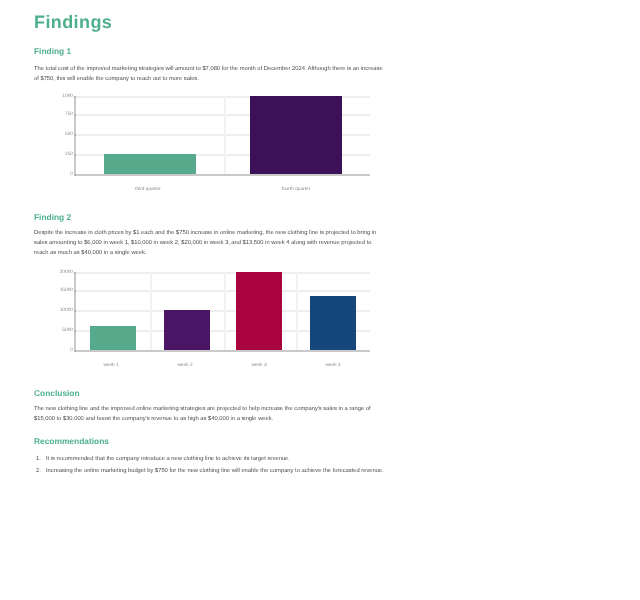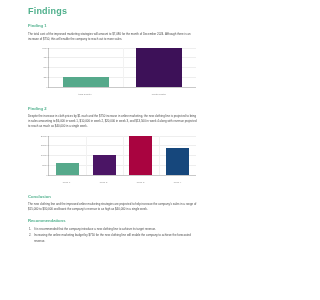--- a/index.html
+++ b/index.html
@@ -11,21 +11,21 @@
     height: 300px;
     background: #ffffff;
     font-family: "Liberation Sans", sans-serif;
     overflow: hidden;
   }
   .page {
     width: 212px;
     height: 300px;
     background: #ffffff;
     box-sizing: border-box;
-    padding: 7px 14px 0 28px;
+    padding: 7px 14px 0 17px;
     position: relative;
   }
   .h1 {
     color: #4FB08C;
     font-size: 9px;
     font-weight: bold;
     letter-spacing: 0.2px;
     margin: 0 0 7px 0;
     line-height: 1.1;
   }

